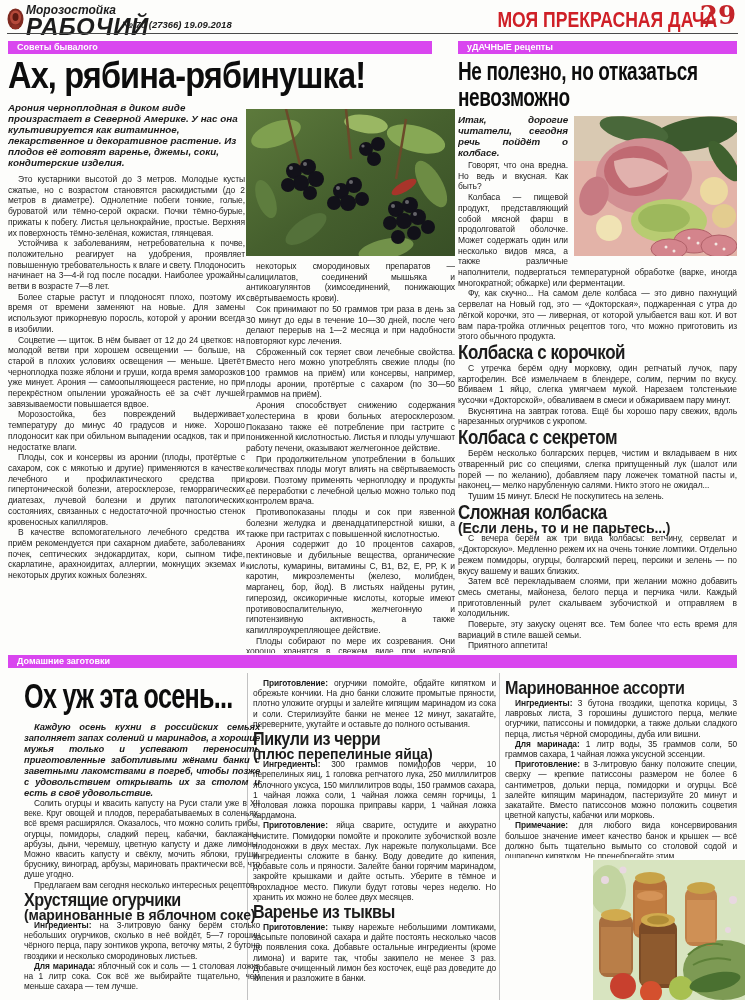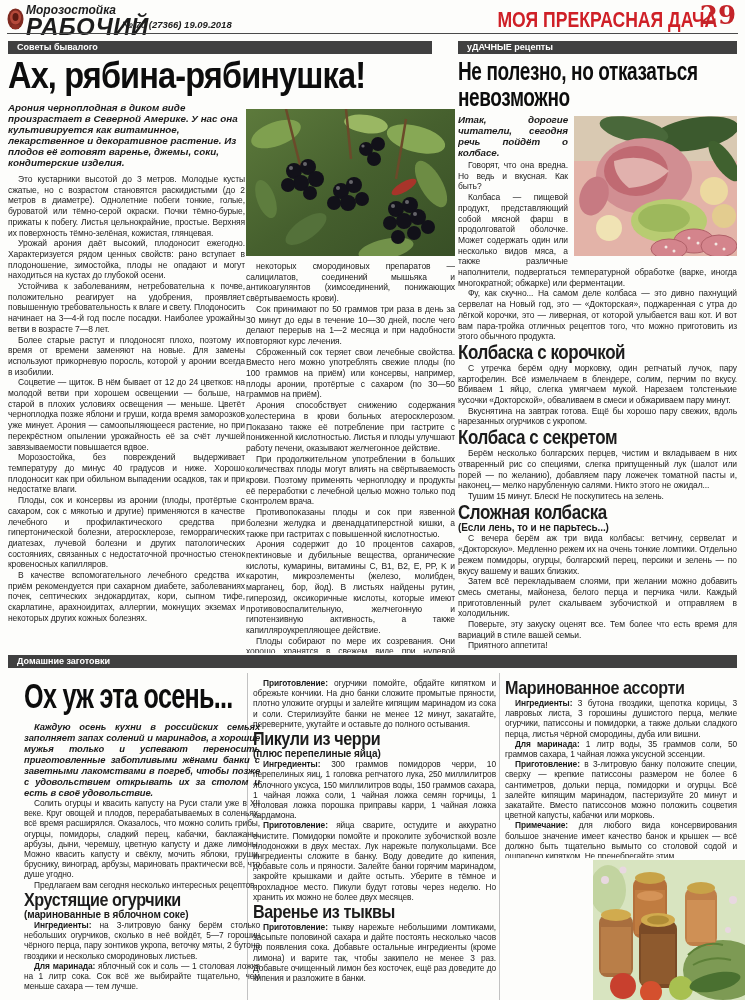--- a/index.html
+++ b/index.html
@@ -11,40 +11,40 @@
   .logo .l2{font-size:24px;letter-spacing:.5px;display:block;margin-top:-1px;}
   .emblem{position:absolute;left:7px;top:8px;}
   .issue{position:absolute;left:122px;top:19px;font-style:italic;font-weight:bold;font-size:9.5px;}
   .section-title-wrap{position:absolute;left:0;right:0;top:7px;text-align:right;}
   .section-title{display:inline-block;color:#cf2027;font-weight:bold;font-size:22px;
         letter-spacing:0;transform:scaleX(.8);white-space:nowrap;}
   .page-num{position:absolute;right:9px;top:0;font-family:"DejaVu Serif",serif;
         font-weight:bold;font-size:26px;color:#c42429;}
   .header-rule{position:absolute;left:7px;right:7px;top:33px;border-top:1.5px solid #4a4a4a;}
   
-  .banner{position:absolute;height:13px;background:#404040;color:#fff;font-weight:bold;
+  .banner{position:absolute;height:13px;background:#d946ef;color:#fff;font-weight:bold;
         font-size:9px;line-height:13px;padding-left:9px;box-sizing:border-box;}
   .banner-left{left:8px;top:41px;width:424px;}
   .banner-right{left:458px;top:41px;width:279px;}
   .banner-bottom{left:8px;top:655px;width:729px;}
   
   .headline{position:absolute;font-weight:bold;color:#0d0d0d;white-space:nowrap;
         transform-origin:left top;line-height:1;}
   .hl-aronia{left:8px;top:57px;font-size:37px;letter-spacing:-1px;transform:scaleX(.88);}
   .hl-kolbasa{left:458px;top:58px;font-size:25px;line-height:26px;letter-spacing:-.5px;
         width:372px;white-space:normal;transform:scaleX(.76);}
   .hl-osen{left:8px;top:678px;font-size:35px;letter-spacing:-1px;transform:scaleX(.72);}
   
   .col{position:absolute;overflow:hidden;text-align:justify;font-size:8.5px;line-height:10.7px;letter-spacing:-.1px;}
   .col p{margin:0;text-indent:10px;}
   .lead{position:absolute;font-weight:bold;font-style:italic;font-size:9.8px;line-height:11px;overflow:hidden;}
   .lead-inline{font-weight:bold;font-style:italic;font-size:9.8px;line-height:11px;text-indent:0!important;margin-bottom:2px!important;}
   .subhead{font-weight:bold;font-size:20px;letter-spacing:-.5px;line-height:1.05;
         transform:scaleX(.85);transform-origin:left top;margin:7px 0 3px;text-indent:0!important;white-space:nowrap;}
-  .subnote{font-weight:bold;font-size:10px;margin:1px 0 3px 10px;text-indent:0!important;}
+  .subnote{font-weight:bold;font-size:14px;margin:1px 0 3px 10px;text-indent:0!important;}
   .lbl{font-weight:bold;}
   .photo{position:absolute;display:block;}
   .photo svg{display:block;}
   .float-photo{float:right;margin:2px 0 4px 6px;}
   .vrule{position:absolute;top:673px;bottom:0;width:1px;background:#c2c2c2;}
   .bcol{font-size:8.4px;line-height:10.2px;}
   .bcol .subhead{font-size:19px;}
   .blead{font-size:9.4px;line-height:11px;position:static;margin-bottom:5px;}
 </style>
 </head>
@@ -73,21 +73,20 @@
 
   <div class="banner banner-left">Советы бывалого</div>
   <div class="banner banner-right">уДАЧНЫЕ рецепты</div>
 
   <div class="headline hl-aronia">Ах, рябина-рябинушка!</div>
 
   <div class="lead" style="left:8px;top:102px;width:237px;height:68px;">Арония черноплодная в диком виде произрастает в Северной Америке. У нас она культивируется как витаминное, лекарственное и декоративное растение. Из плодов её готовят варенье, джемы, соки, кондитерские изделия.</div>
 
   <div class="col" style="left:8px;top:174px;width:237px;height:476px;">
     <p>Это кустарники высотой до 3 метров. Молодые кусты сжатые, но с возрастом становятся раскидистыми (до 2 метров в диаметре). Однолетние побеги тонкие, голые, буроватой или тёмно-серой окраски. Почки тёмно-бурые, прижаты к побегу. Листья цельнокрайние, простые. Верхняя их поверхность тёмно-зелёная, кожистая, глянцевая.</p>
-    <p>Урожай арония даёт высокий, плодоносит ежегодно. Характеризуется рядом ценных свойств: рано вступает в плодоношение, зимостойка, плоды не опадают и могут находиться на кустах до глубокой осени.</p>
     <p>Устойчива к заболеваниям, нетребовательна к почве, положительно реагирует на удобрения, проявляет повышенную требовательность к влаге и свету. Плодоносить начинает на 3—4-й год после посадки. Наиболее урожайны ветви в возрасте 7—8 лет.</p>
     <p>Более старые растут и плодоносят плохо, поэтому их время от времени заменяют на новые. Для замены используют прикорневую поросль, которой у аронии всегда в изобилии.</p>
     <p>Соцветие — щиток. В нём бывает от 12 до 24 цветков: на молодой ветви при хорошем освещении — больше, на старой в плохих условиях освещения — меньше. Цветёт черноплодка позже яблони и груши, когда время заморозков уже минует. Арония — самоопыляющееся растение, но при перекрёстном опылении урожайность её за счёт лучшей завязываемости повышается вдвое.</p>
     <p>Морозостойка, без повреждений выдерживает температуру до минус 40 градусов и ниже. Хорошо плодоносит как при обильном выпадении осадков, так и при недостатке влаги.</p>
     <p>Плоды, сок и консервы из аронии (плоды, протёртые с сахаром, сок с мякотью и другие) применяются в качестве лечебного и профилактического средства при гипертонической болезни, атеросклерозе, геморрагических диатезах, лучевой болезни и других патологических состояниях, связанных с недостаточной прочностью стенок кровеносных капилляров.</p>
     <p>В качестве вспомогательного лечебного средства их приём рекомендуется при сахарном диабете, заболеваниях почек, септических эндокардитах, кори, сыпном тифе, скарлатине, арахноидитах, аллергии, мокнущих экземах и некоторых других кожных болезнях.</p>
 
   </div>
 
   <div class="photo" style="left:246px;top:109px;">

